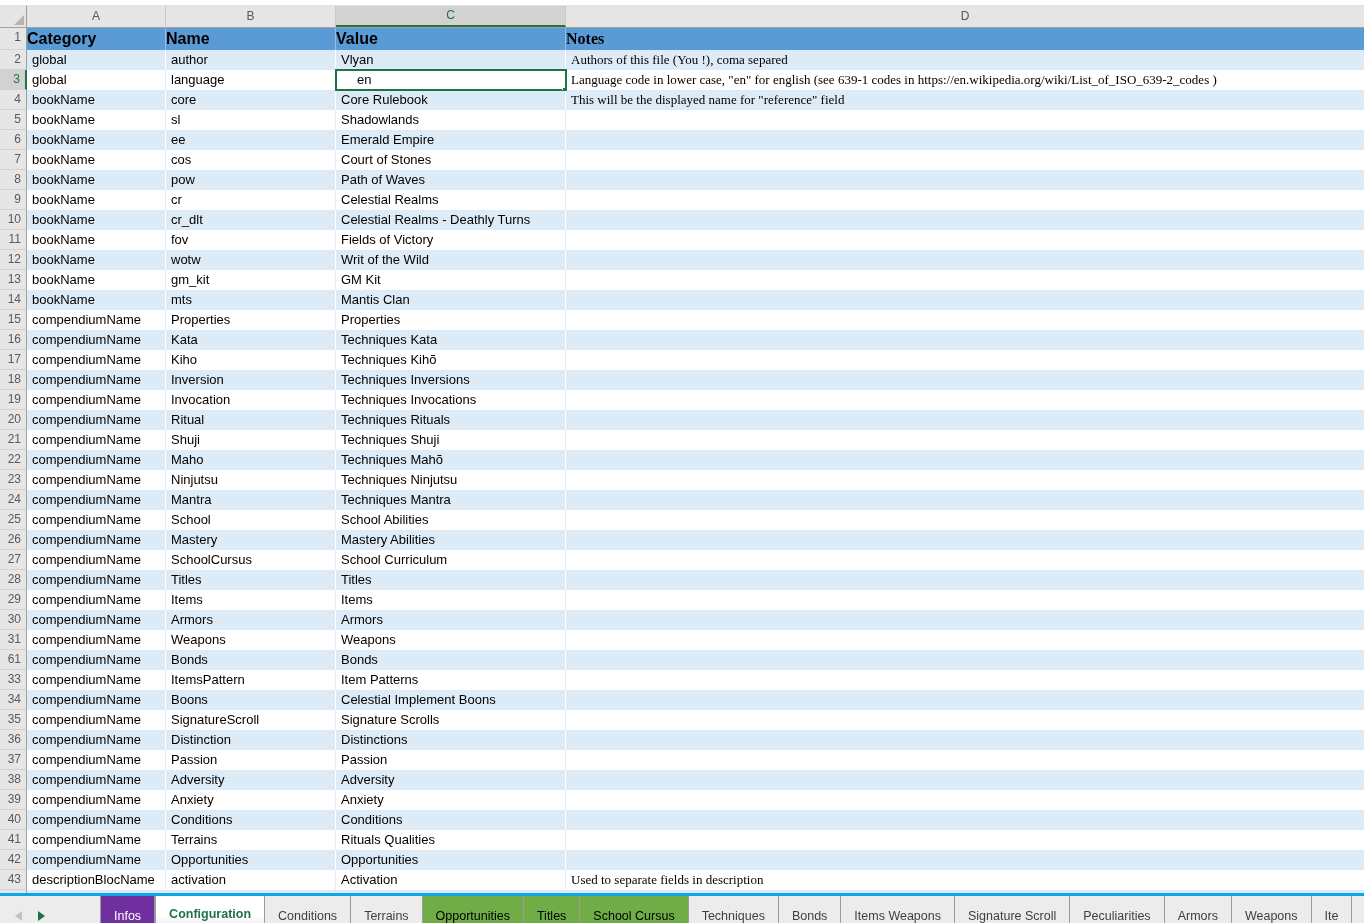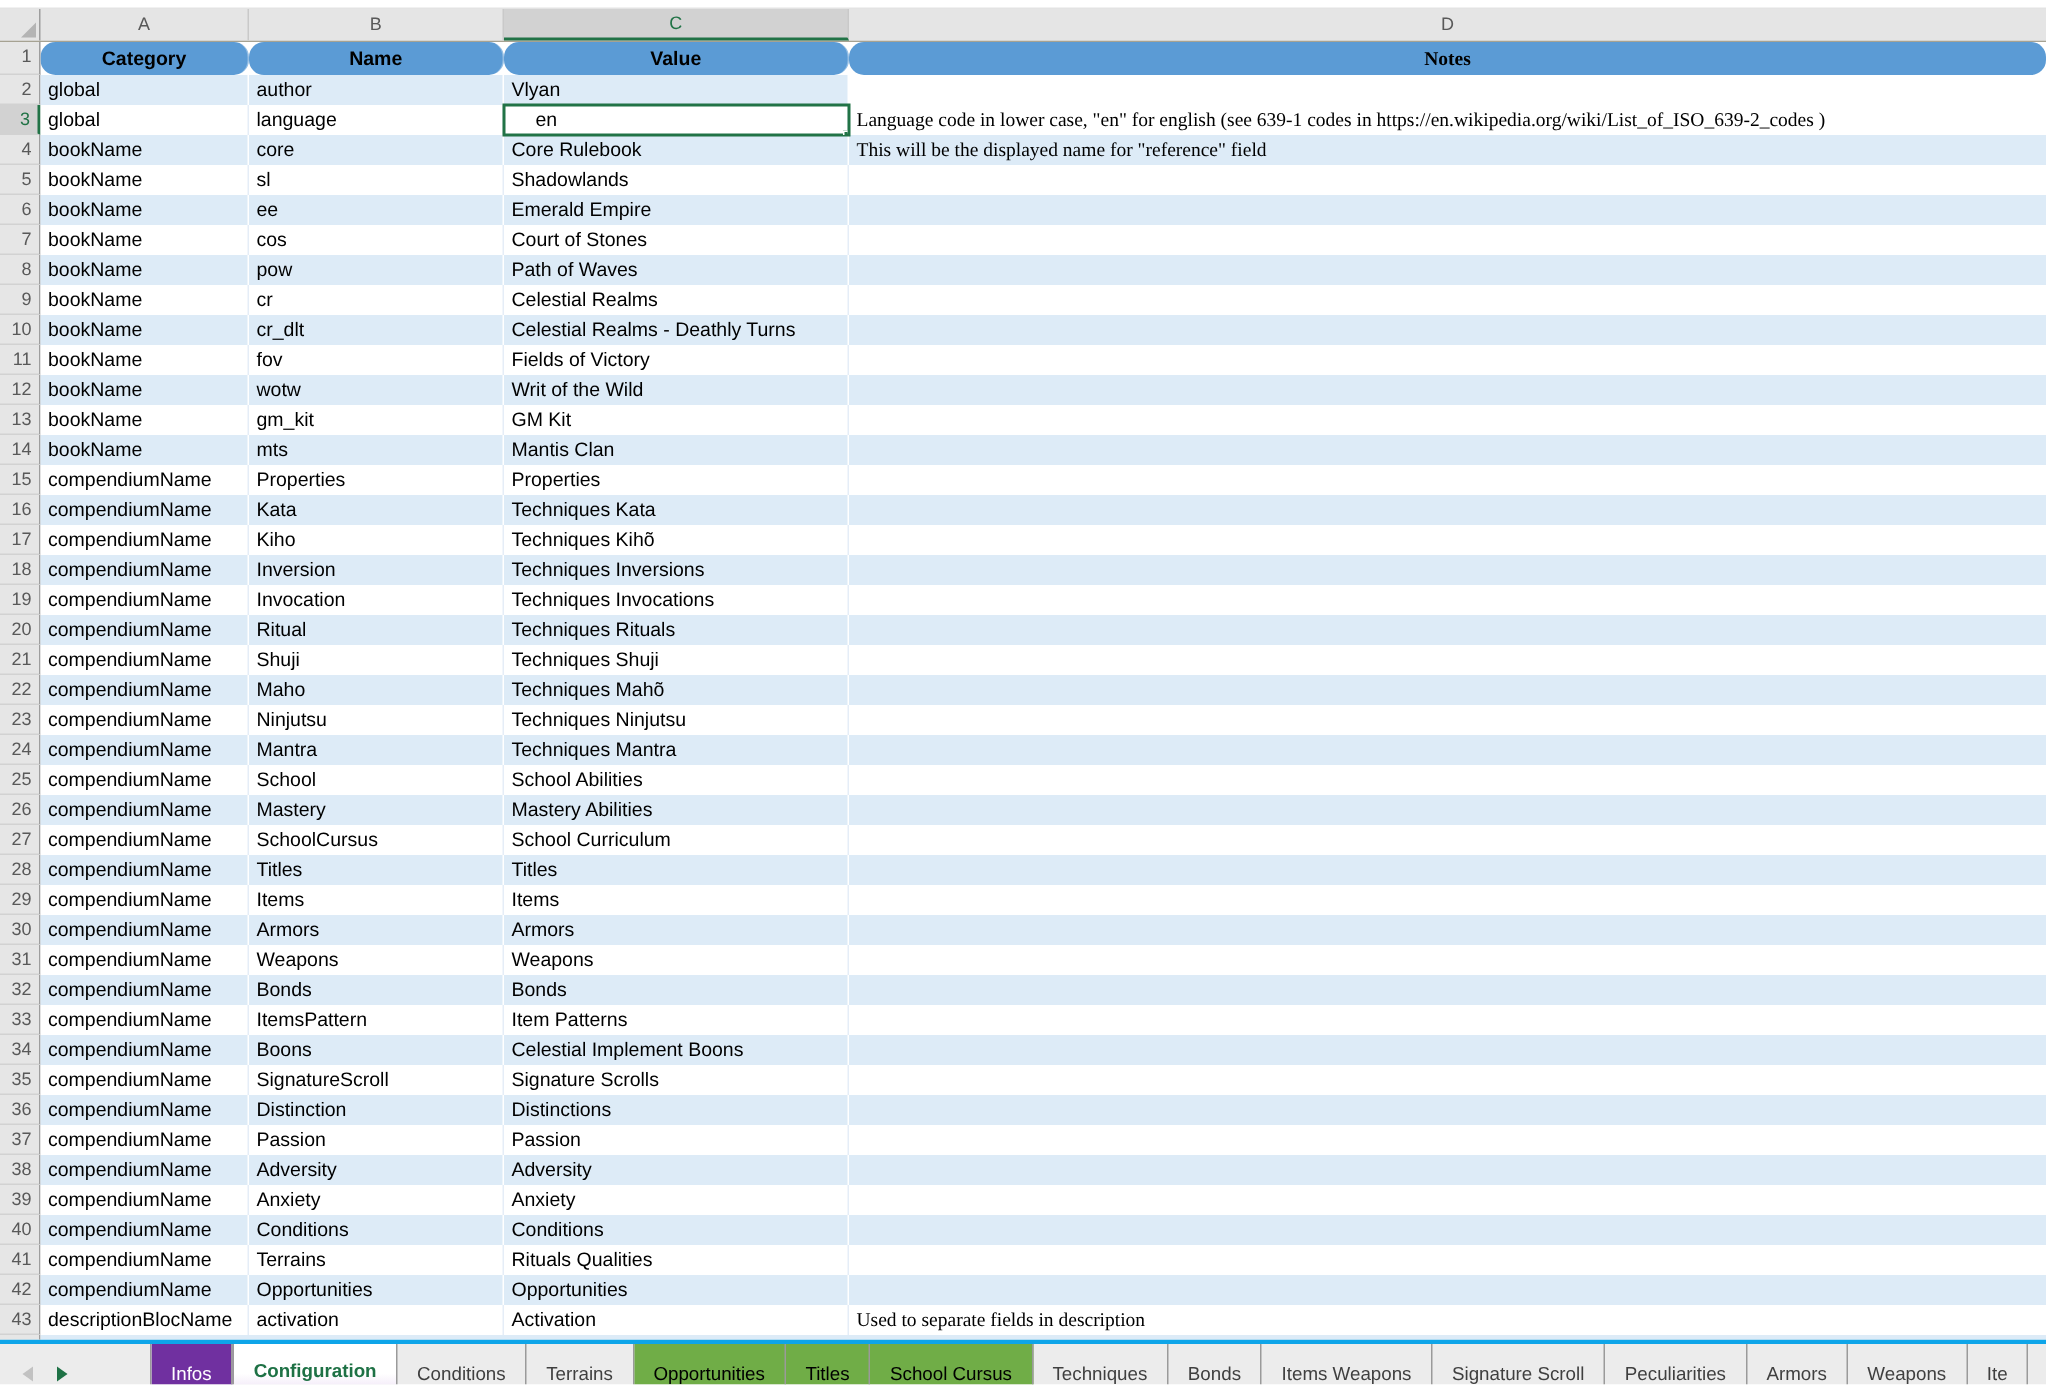--- a/index.html
+++ b/index.html
@@ -56,24 +56,23 @@
   .rownum.sel {
     background: #D2D2D2; color: #217346; font-weight: normal;
     border-right: 2px solid #217346;
   }
   .c {
     height: 100%; padding: 0 0 0 5px;
     white-space: nowrap; overflow: hidden;
     line-height: 19px;
   }
   .hrow .c {
-    background: #5B9BD5; font-weight: bold; text-align: center;
-    padding: 0; line-height: 21px; font-size: 13px;
+    background: #5B9BD5; font-weight: bold; 
+    padding: 0; line-height: 21px; font-size: 16px;
     border-right: 1px solid rgba(255,255,255,0.35);
-    border-radius: 10px;
   }
   .hrow .c.w-d { border-right: none; }
   .row.blue .c  { background: #DDEBF7; border-right: 1px solid #ffffff; }
   .row.white .c { background: #ffffff; border-right: 1px solid #e5edf7; }
   .row .c.w-d { border-right: none; font-family: Liberation Serif, serif; }
   .c.active-cell {
     outline: 2px solid #217346; outline-offset: -1px;
     position: relative; z-index: 2; background: #fff; padding-left: 21px;
   }
   .fill-handle {
@@ -139,20 +138,21 @@
         <div class="c w-a">Category</div>
         <div class="c w-b">Name</div>
         <div class="c w-c">Value</div>
         <div class="c w-d">Notes</div>
       </div>
       <div class="row blue">
         <div class="rownum">2</div>
         <div class="c w-a">global</div>
         <div class="c w-b">author</div>
         <div class="c w-c">Vlyan</div>
+        <div class="c w-d">Authors of this file (You !), coma separed</div>
       </div>
       <div class="row white">
         <div class="rownum sel">3</div>
         <div class="c w-a">global</div>
         <div class="c w-b">language</div>
         <div class="c w-c active-cell">en<div class="fill-handle"></div></div>
         <div class="c w-d">Language code in lower case, "en" for english (see 639-1 codes in https://en.wikipedia.org/wiki/List_of_ISO_639-2_codes )</div>
       </div>
       <div class="row blue">
         <div class="rownum">4</div>
@@ -343,21 +343,21 @@
         <div class="c w-d"></div>
       </div>
       <div class="row white">
         <div class="rownum">31</div>
         <div class="c w-a">compendiumName</div>
         <div class="c w-b">Weapons</div>
         <div class="c w-c">Weapons</div>
         <div class="c w-d"></div>
       </div>
       <div class="row blue">
-        <div class="rownum">32</div>
+        <div class="rownum">61</div>
         <div class="c w-a">compendiumName</div>
         <div class="c w-b">Bonds</div>
         <div class="c w-c">Bonds</div>
         <div class="c w-d"></div>
       </div>
       <div class="row white">
         <div class="rownum">33</div>
         <div class="c w-a">compendiumName</div>
         <div class="c w-b">ItemsPattern</div>
         <div class="c w-c">Item Patterns</div>

